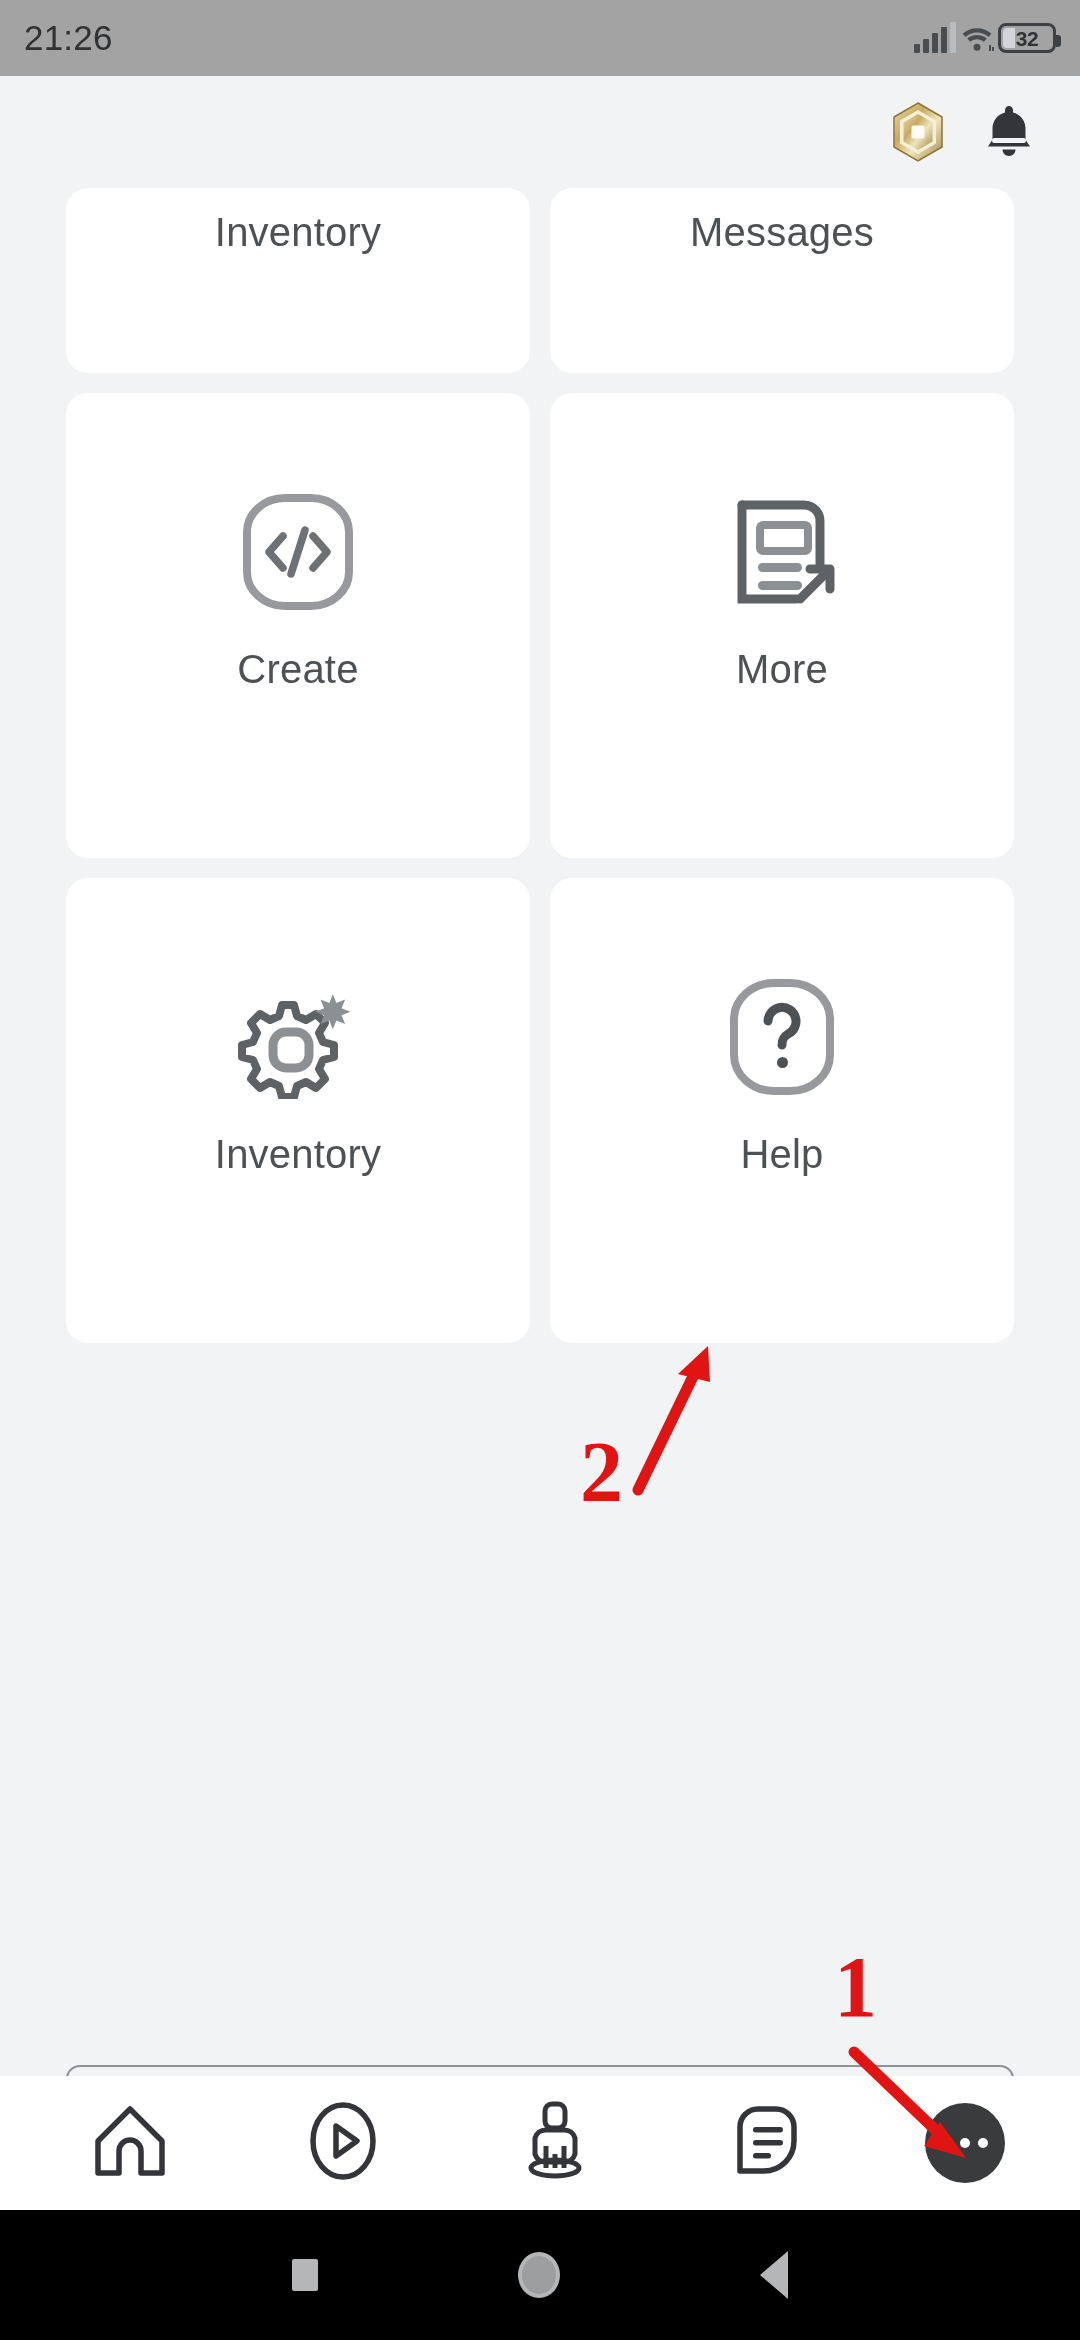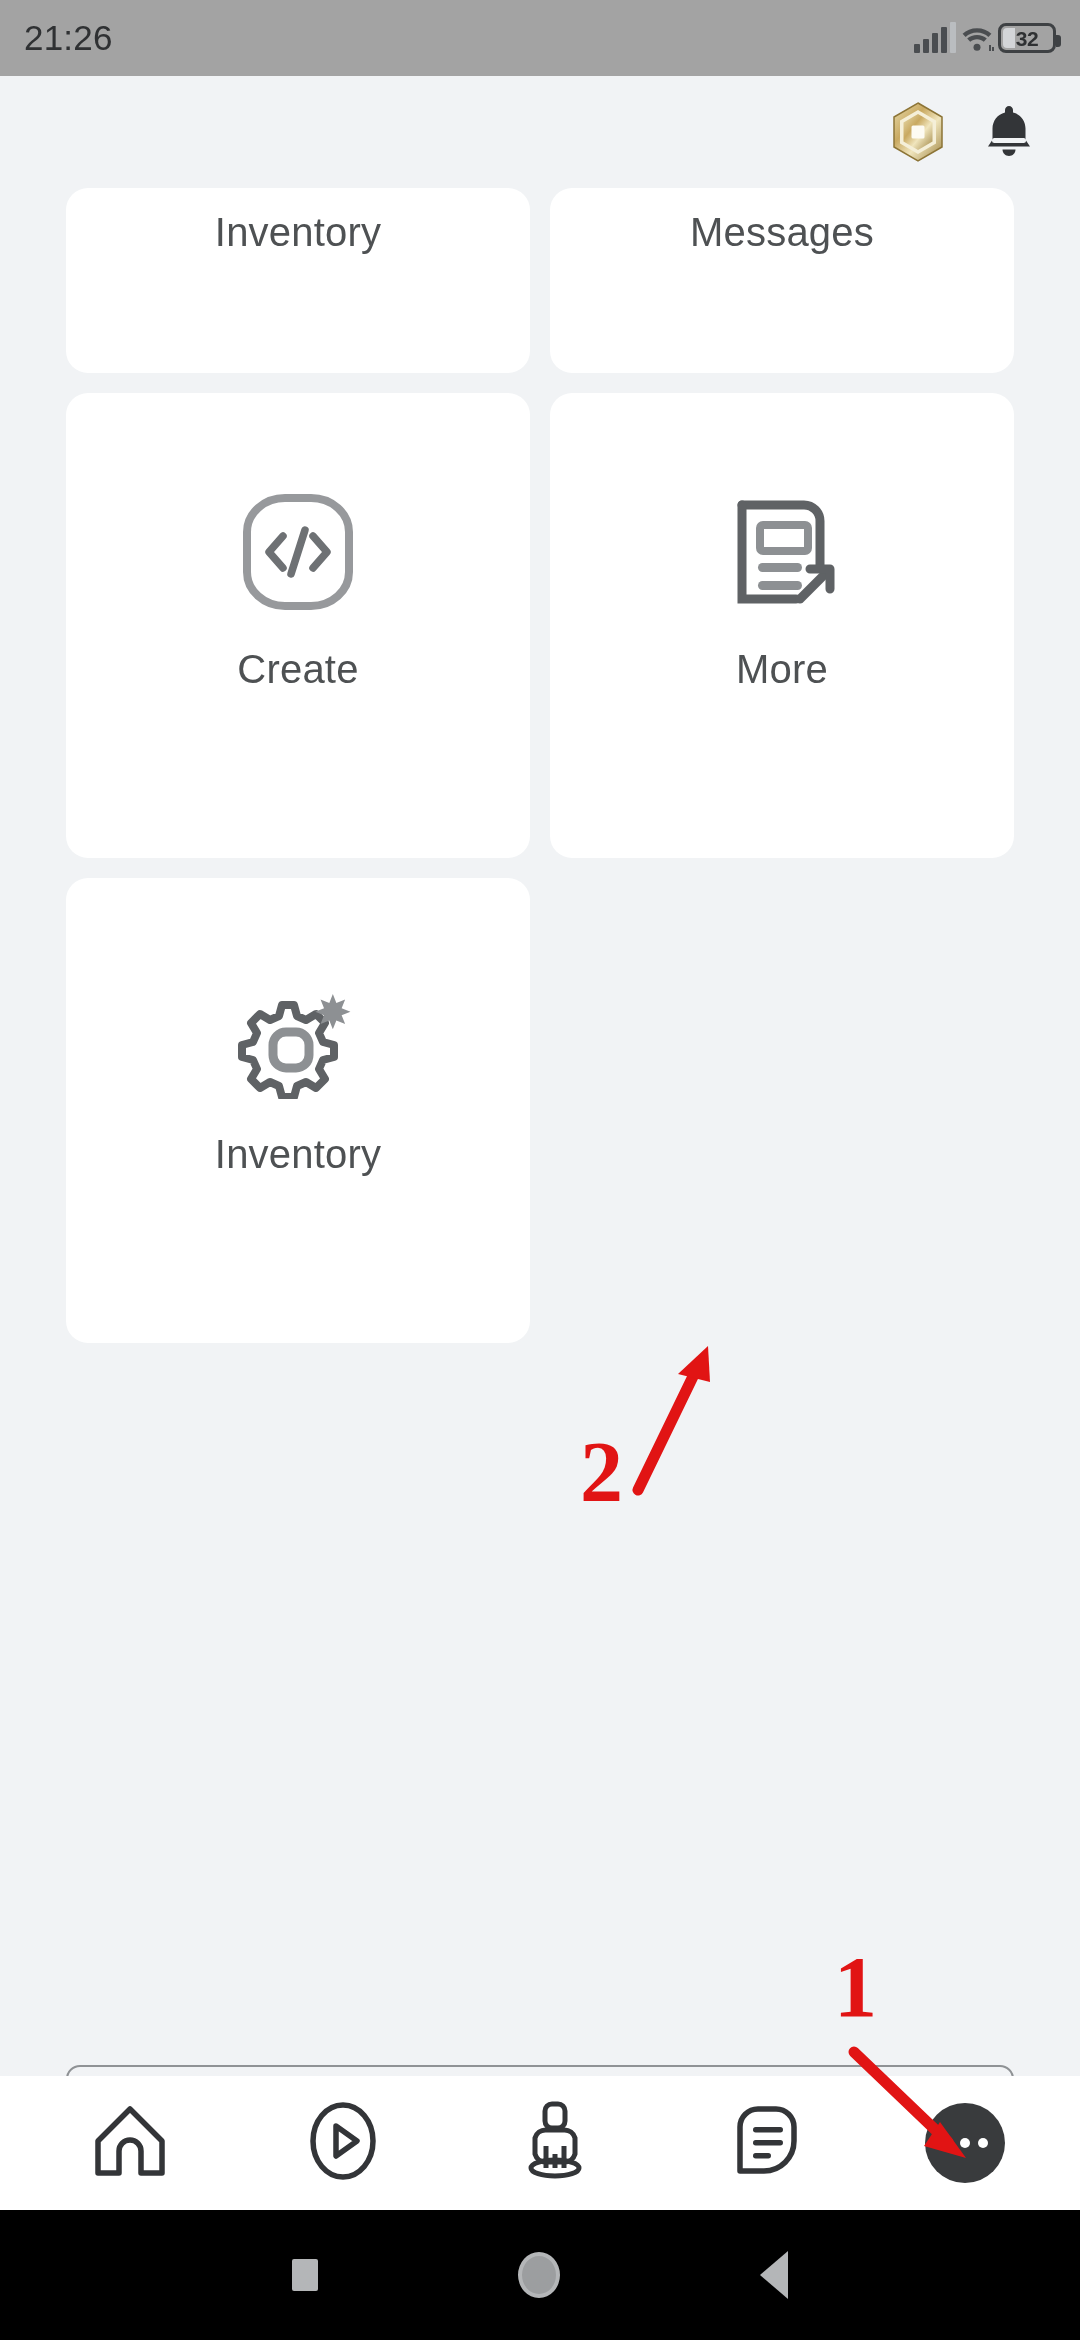--- a/index.html
+++ b/index.html
@@ -253,20 +253,30 @@
         <svg width="126" height="124" viewBox="0 0 126 124">
           <path d="M52 22 l12 0 3 11 9 4 10-6 9 9 -6 10 4 9 11 3 0 12 -11 3 -4 9 6 10 -9 9 -10 -6 -9 4 -3 11 -12 0 -3 -11 -9 -4 -10 6 -9 -9 6 -10 -4 -9 -11 -3 0 -12 11 -3 4 -9 -6 -10 9 -9 10 6 9 -4 z" transform="translate(-5,8)" fill="none" stroke="#5f6265" stroke-width="8" stroke-linejoin="round"></path>
           <rect x="38" y="57" width="36" height="36" rx="13" fill="none" stroke="#8d9093" stroke-width="9"></rect>
           <path d="M104 18 l4 10 10 -4 -4 10 10 4 -10 4 4 10 -10 -4 -4 10 -4 -10 -10 4 4 -10 -10 -4 10 -4 -4 -10 10 4 z" transform="translate(-6,-2) scale(0.88) translate(14,6)" fill="#8d9093"></path>
         </svg>
       </div>
       <div class="card-label">Inventory</div>
     </div>
 
 
+    <div class="card full">
+      <div class="card-icon">
+        <svg width="112" height="124" viewBox="0 0 112 124">
+          <rect x="8" y="8" width="96" height="108" rx="40" ry="36" fill="none" stroke="#97999c" stroke-width="8"></rect>
+          <path d="M42 46 a14 14 0 1 1 20 13 c-5 3 -6 6 -6 11" fill="none" stroke="#4e5153" stroke-width="9" stroke-linecap="round" stroke-linejoin="round"></path>
+          <rect x="51" y="82" width="11" height="11" rx="5.5" fill="#4e5153"></rect>
+        </svg>
+      </div>
+      <div class="card-label">Help</div>
+    </div>
 
   </div>
 </div>
 
 <div class="logout-wrap">
   <button class="logout-btn">Log Out</button>
 </div>
 
 <div class="bottom-nav">
   <div class="nav-item">

